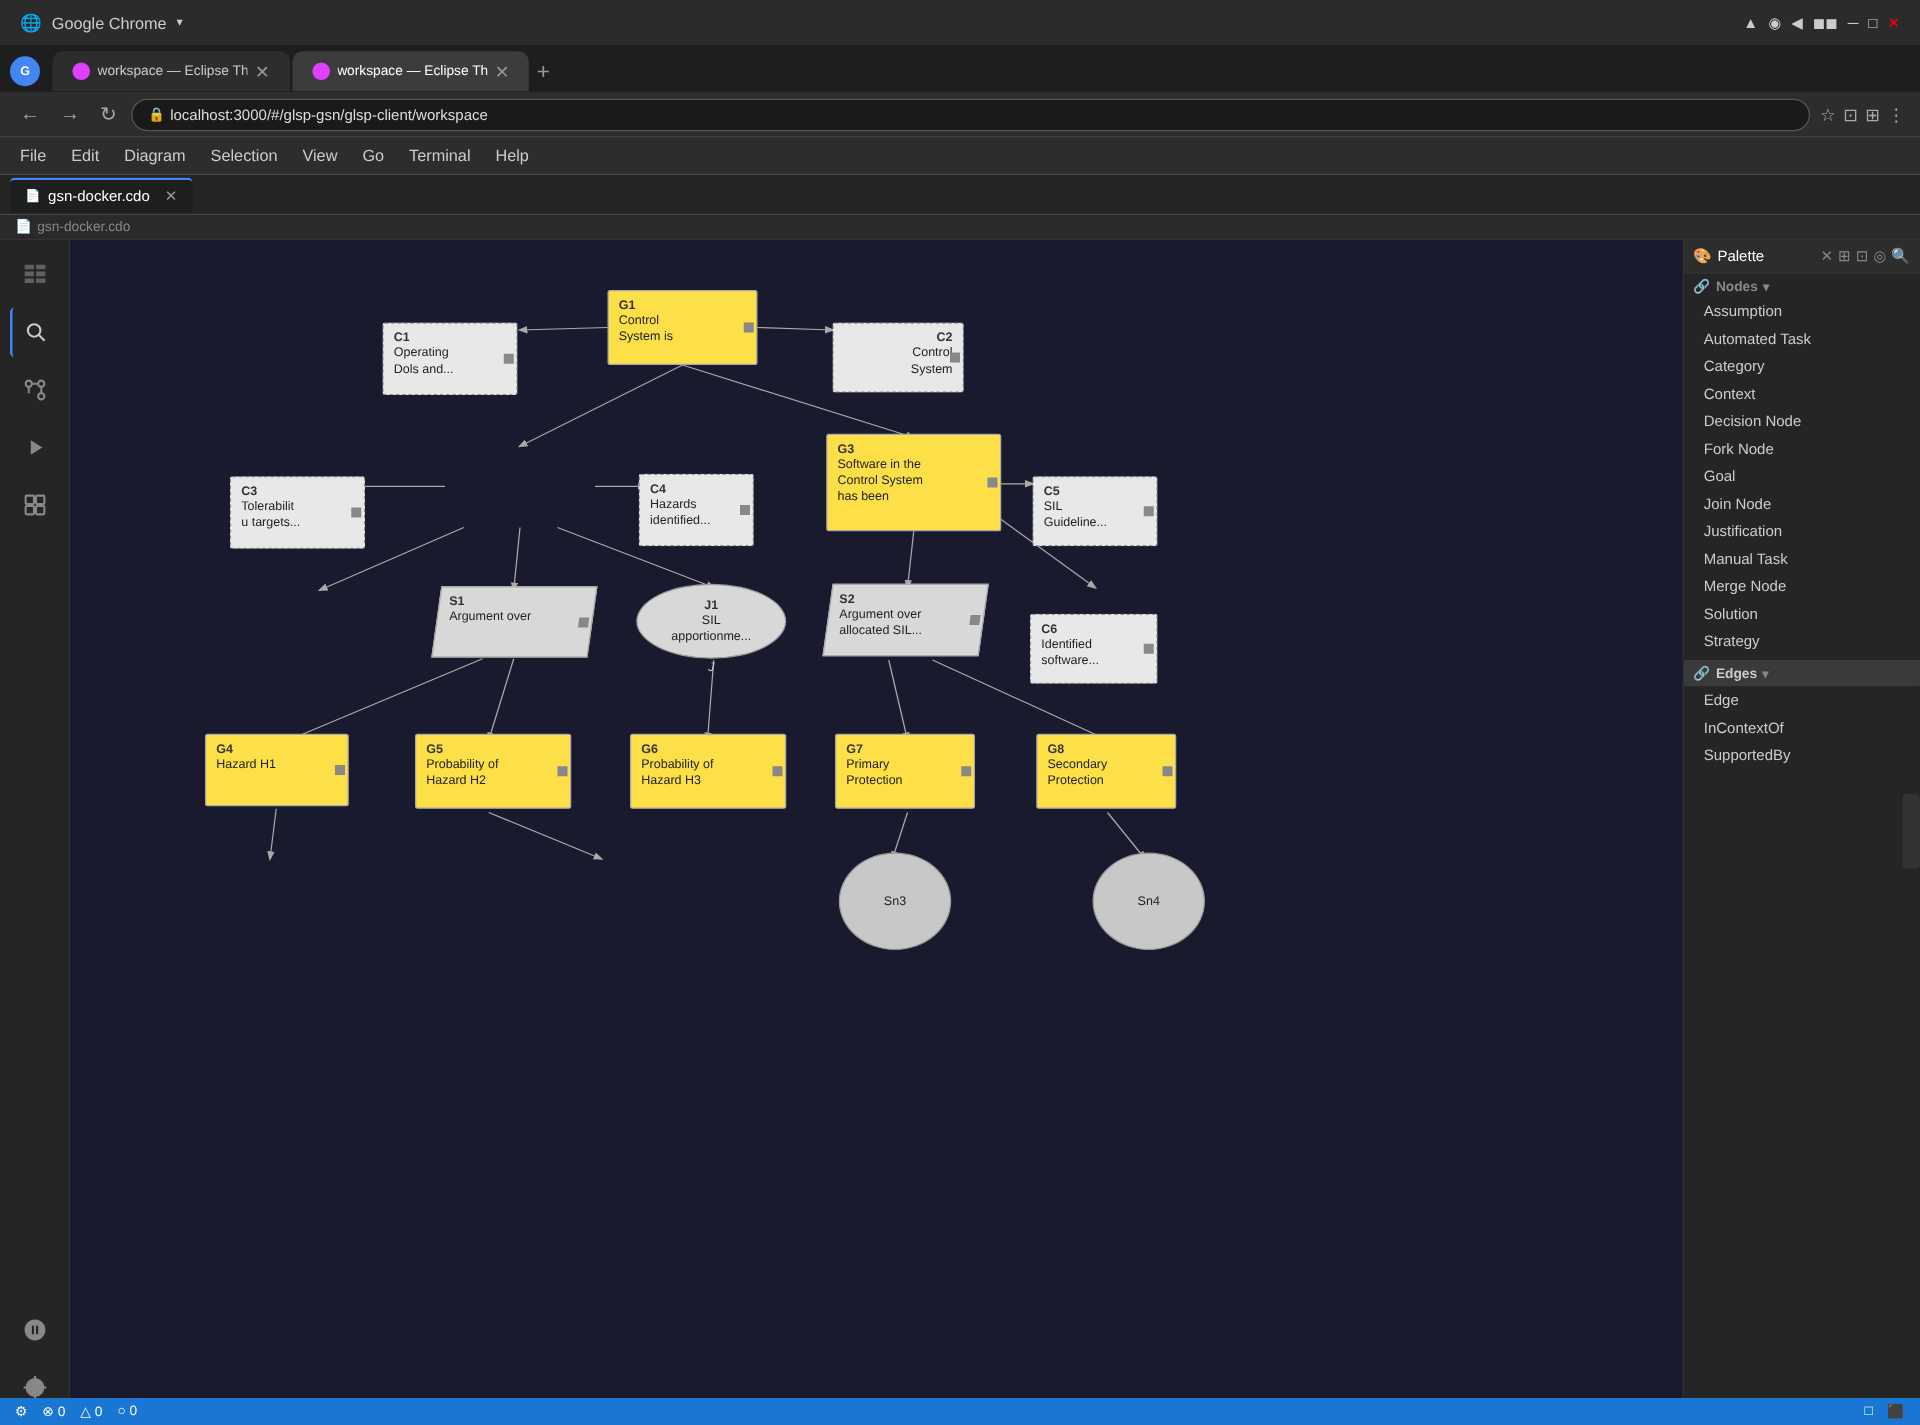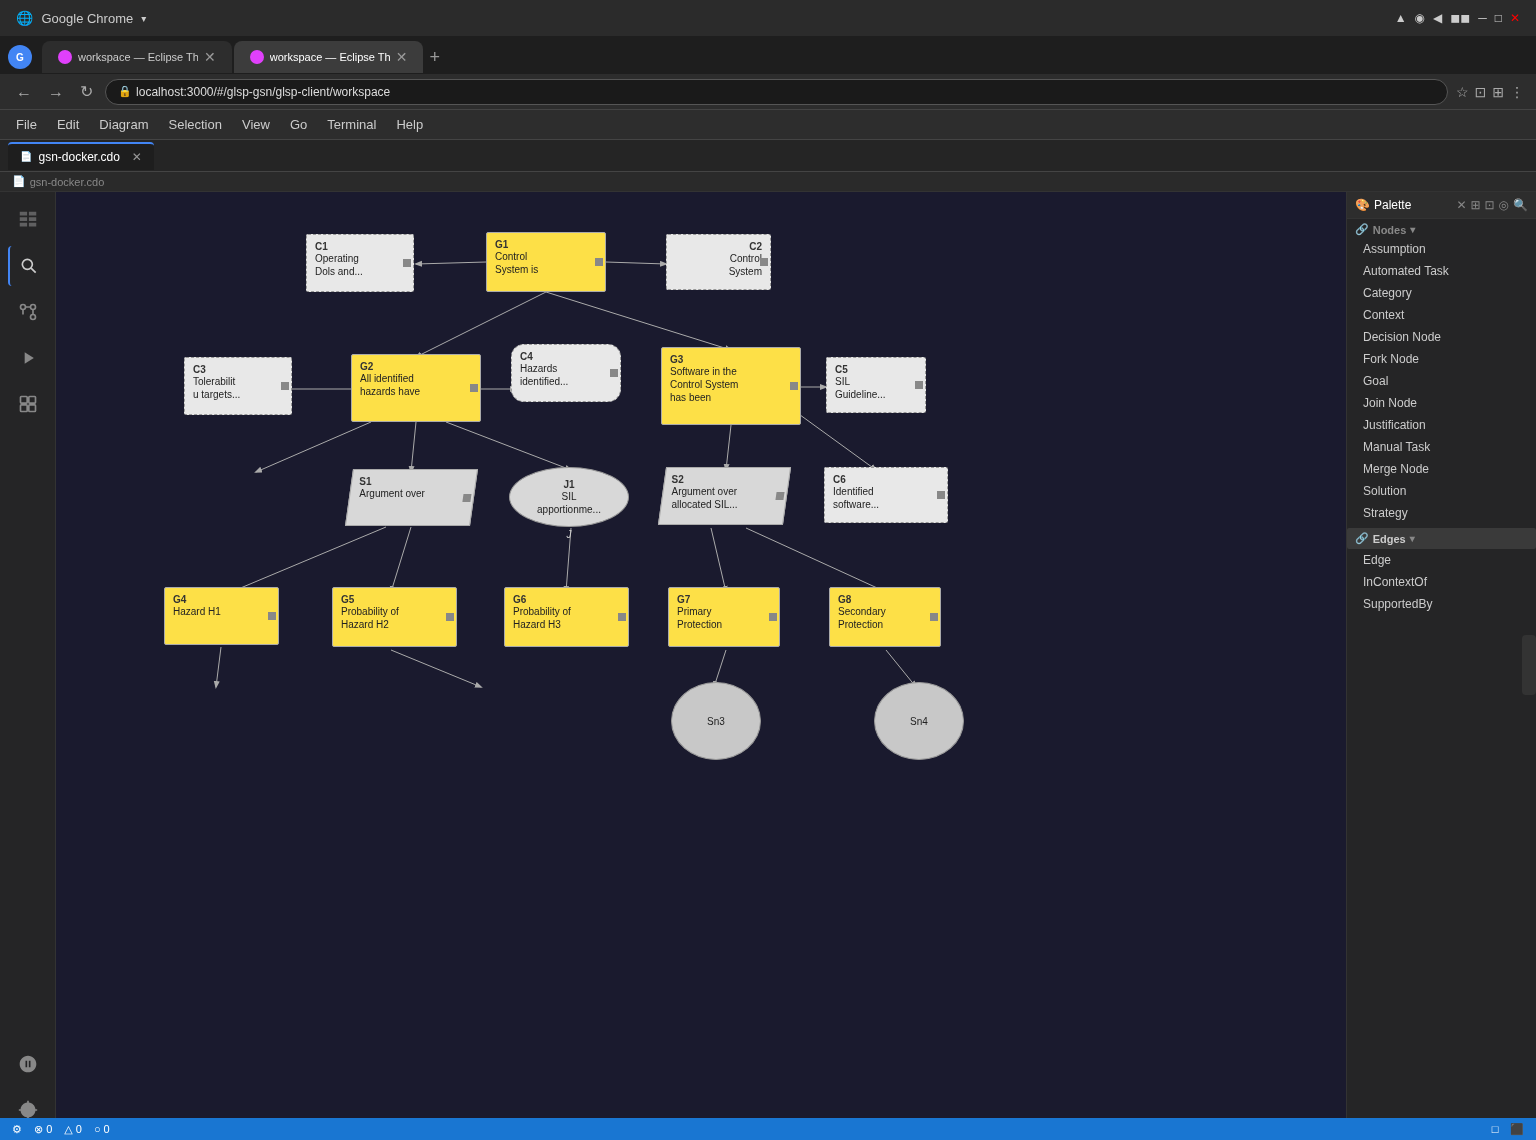--- a/index.html
+++ b/index.html
@@ -164,20 +164,21 @@
       padding: 6px 8px;
       cursor: pointer;
       min-width: 90px;
     }
     .gsn-node-rect { border-radius: 2px; }
     .gsn-node-context {
       border-radius: 2px;
       background: #e8e8e8;
       border: 1px solid #999;
       border-style: dashed;
+      margin-top: 24px;
     }
     .gsn-node-ellipse {
       border-radius: 50%;
       background: #d8d8d8;
       border: 1px solid #999;
       text-align: center;
       display: flex; align-items: center; justify-content: center;
       flex-direction: column;
     }
     .node-handle {
@@ -437,33 +438,28 @@
       <div class="node-label">Operating<br>Dols and...</div>
       <div class="node-handle"></div>
     </div>
 
     <div class="gsn-node gsn-node-context" style="left:610px;top:42px;width:105px;height:56px;text-align:right;">
       <div class="node-id">C2</div>
       <div class="node-label">Control<br>System</div>
       <div class="node-handle"></div>
     </div>
 
-    <div class="gsn-node gsn-node-rect" style="left:295px;top:162px;width:130px;height:68px;">
-      <div class="node-id">G2</div>
-      <div class="node-label">All identified<br>hazards have</div>
-      <div class="node-handle"></div>
-    </div>
 
     <div class="gsn-node gsn-node-context" style="left:128px;top:165px;width:108px;height:58px;">
       <div class="node-id">C3</div>
       <div class="node-label">Tolerabilit<br>u targets...</div>
       <div class="node-handle"></div>
     </div>
 
-    <div class="gsn-node gsn-node-context" style="left:455px;top:152px;width:110px;height:58px;border-radius:13px;">
+    <div class="gsn-node gsn-node-context" style="left:455px;top:163px;width:92px;height:58px;">
       <div class="node-id">C4</div>
       <div class="node-label">Hazards<br>identified...</div>
       <div class="node-handle"></div>
     </div>
 
     <div class="gsn-node gsn-node-rect" style="left:605px;top:155px;width:140px;height:78px;">
       <div class="node-id">G3</div>
       <div class="node-label">Software in the<br>Control System<br>has been</div>
       <div class="node-handle"></div>
     </div>
@@ -490,21 +486,21 @@
     </div>
 
     <div class="gsn-node" style="left:606px;top:275px;width:125px;height:58px;transform:skewX(-8deg);background:#d8d8d8;">
       <div style="transform:skewX(8deg);">
         <div class="node-id">S2</div>
         <div class="node-label">Argument over<br>allocated SIL...</div>
       </div>
       <div class="node-handle"></div>
     </div>
 
-    <div class="gsn-node gsn-node-context" style="left:768px;top:275px;width:124px;height:56px;">
+    <div class="gsn-node gsn-node-context" style="left:768px;top:275px;width:102px;height:56px;">
       <div class="node-id">C6</div>
       <div class="node-label">Identified<br>software...</div>
       <div class="node-handle"></div>
     </div>
 
     <div class="gsn-node gsn-node-rect" style="left:108px;top:395px;width:115px;height:58px;">
       <div class="node-id">G4</div>
       <div class="node-label">Hazard H1</div>
       <div class="node-handle"></div>
     </div>

